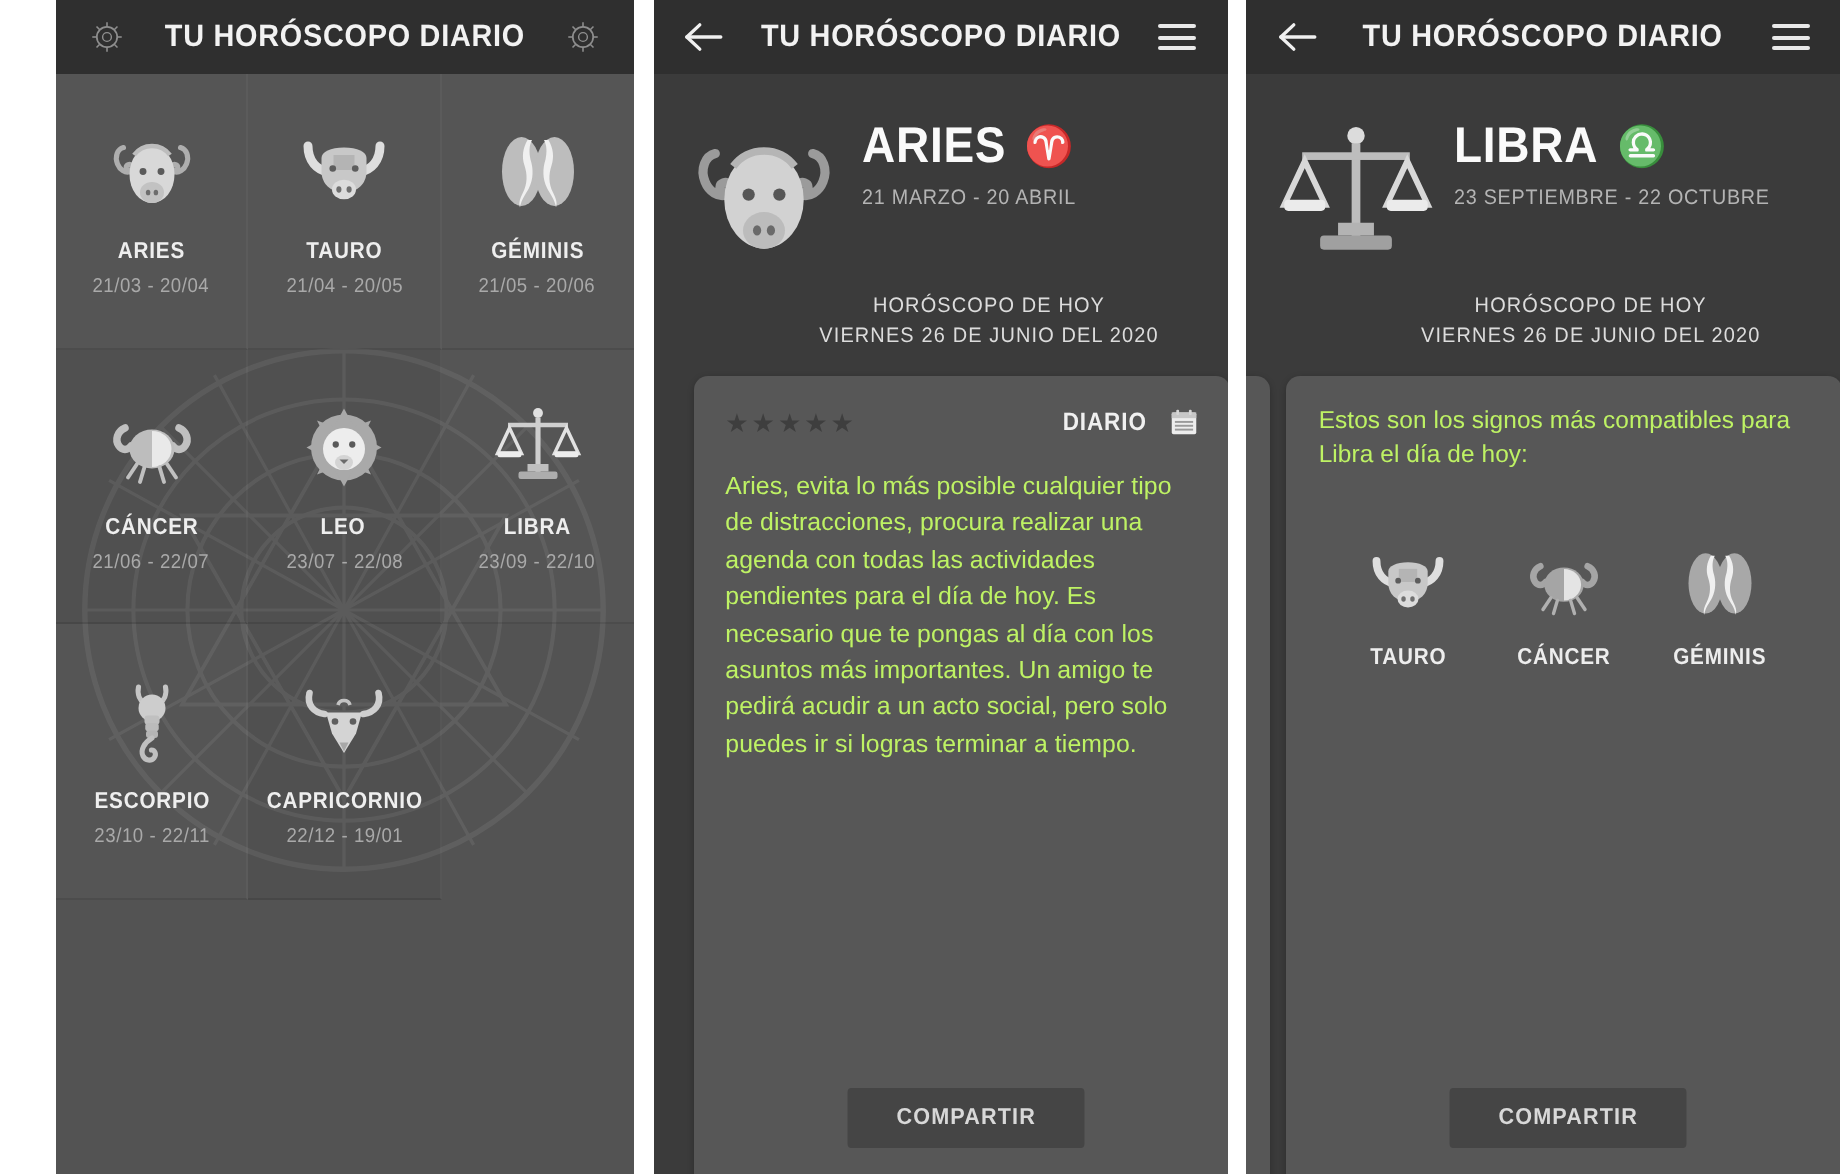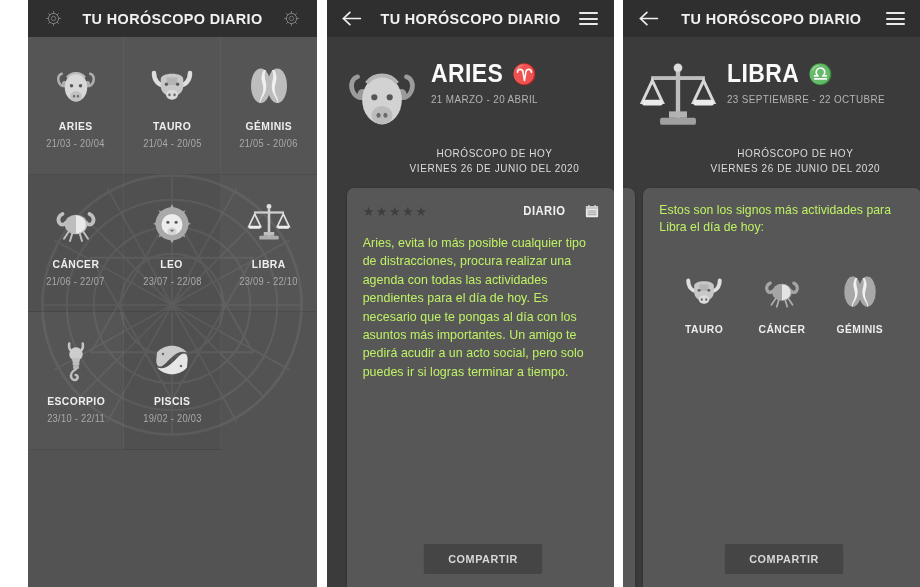--- a/index.html
+++ b/index.html
@@ -197,21 +197,21 @@
   #card-main-libra { left: 20px; width: 278px; }
 
   .card-head {
     display: flex;
     align-items: center;
     justify-content: space-between;
     margin-bottom: 14px;
     height: 18px;
   }
   .stars { display:flex; gap:1.5px; color:#3e3e3e; font-size: 13px; line-height:1; }
-  .card-head-right { display:flex; align-items:center; gap:17px;text-align:right; }
+  .card-head-right { display:flex; align-items:center; gap:9px;text-align:right; }
   .card-head-label {
     color:#f0f0f0;
     font-size: 12.5px;
     font-weight: bold;
     letter-spacing:.5px;
     transform: scaleX(.9);
     white-space: nowrap;
   }
   .mini-icon { display:flex; align-items:center; }
   .mini-icon svg { display:block; }
@@ -456,34 +456,37 @@
               <rect x="27.5" y="34" width="9" height="5.5" rx="2" fill="#bbb"></rect>
               <rect x="28" y="39" width="8" height="5" rx="2" fill="#b5b5b5"></rect>
               <path d="M32 44c-5 3-8 8-6 12 1.6 3.2 5.4 3.6 7.4 1.2 1.8-2.2 0.6-5.2-1.8-5.2" fill="none" stroke="#c0c0c0" stroke-width="3.4" stroke-linecap="round"></path>
             </svg>
           </span>
           <span class="cell-name">ESCORPIO</span>
           <span class="cell-dates">23/10 - 22/11</span>
         </div>
 
 
-
-
         <div class="cell rowB">
           <span class="cell-icon">
             <svg viewBox="0 0 64 64">
-              <path d="M12 22c10-12 30-12 40 0-12-4-20 6-28 14-6 6-10 6-12 2-2-5 0-12 0-16z" fill="#cbcbcb"></path>
-              <path d="M52 42c-10 12-30 12-40 0 12 4 20-6 28-14 6-6 10-6 12-2 2 5 0 12 0 16z" fill="#e6e6e6"></path>
-              <circle cx="20" cy="24" r="1.7" fill="#6a6a6a"></circle>
-              <circle cx="44" cy="40" r="1.7" fill="#6a6a6a"></circle>
-            </svg>
-          </span>
-          <span class="cell-name">PISCIS</span>
-          <span class="cell-dates">19/02 - 20/03</span>
-        </div>
+              <path d="M9 14c-2 8 3 13 10 14" fill="none" stroke="#cfcfcf" stroke-width="4.4" stroke-linecap="round"></path>
+              <path d="M55 14c2 8-3 13-10 14" fill="none" stroke="#cfcfcf" stroke-width="4.4" stroke-linecap="round"></path>
+              <path d="M20 27h24l-4 14-8 13-8-13z" fill="#d4d4d4"></path>
+              <circle cx="26" cy="33" r="2.2" fill="#5e5e5e"></circle>
+              <circle cx="38" cy="33" r="2.2" fill="#5e5e5e"></circle>
+              <path d="M29 47h6l-3 6z" fill="#a8a8a8"></path>
+              <path d="M28 22c1-4 7-4 8 0" fill="none" stroke="#c2c2c2" stroke-width="2.4"></path>
+            </svg>
+          </span>
+          <span class="cell-name">CAPRICORNIO</span>
+          <span class="cell-dates">22/12 - 19/01</span>
+        </div>
+
+
 
       </div>
     </div>
   </div>
 
   <div class="gap"></div>
 
   <div class="panel" id="panel-aries">
 
     <div class="topbar">
@@ -613,21 +616,21 @@
     </div>
 
     <div class="today-block">
       <div class="today-label">HORÓSCOPO DE HOY</div>
       <div class="today-date">VIERNES 26 DE JUNIO DEL 2020</div>
     </div>
 
     <div class="carousel">
       <div class="card" id="card-peek-libra-left"></div>
       <div class="card" id="card-main-libra">
-        <div class="card-body compat">Estos son los signos más actividades para Libra el día de hoy:</div>
+        <div class="card-body compat">Estos son los signos más compatibles para Libra el día de hoy:</div>
 
         <div class="compat-row">
           <div class="compat-item">
             <span class="ci">
               <svg viewBox="0 0 64 64">
                 <path d="M8 16c0 10 6 16 13 17" fill="none" stroke="#dedede" stroke-width="6" stroke-linecap="round"></path>
                 <path d="M56 16c0 10-6 16-13 17" fill="none" stroke="#dedede" stroke-width="6" stroke-linecap="round"></path>
                 <path d="M17 24c0-4 6-7 15-7s15 3 15 7v9c0 8-6 14-15 14s-15-6-15-14z" fill="#c8c8c8"></path>
                 <path d="M25 22h14v10H25z" fill="#b4b4b4"></path>
                 <ellipse cx="32" cy="45" rx="8" ry="6.5" fill="#dcdcdc"></ellipse>

